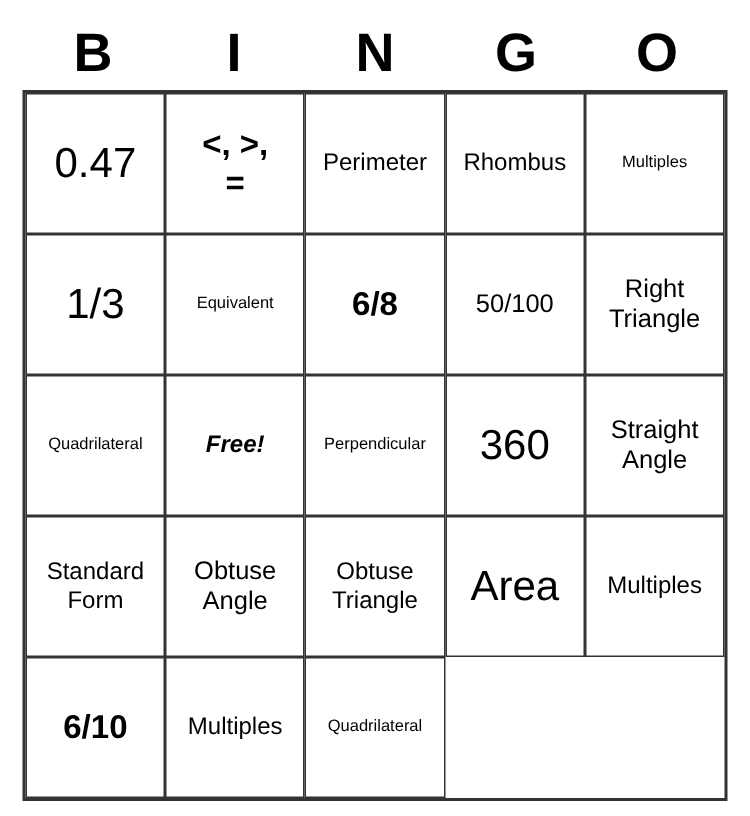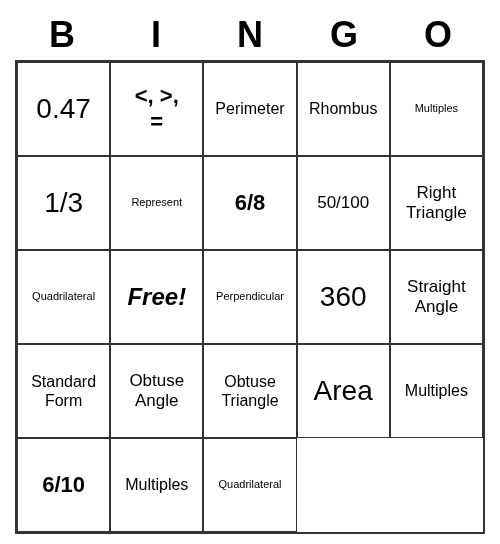--- a/index.html
+++ b/index.html
@@ -45,21 +45,21 @@
       font-family: Arial, sans-serif;
     }
     .cell-text {
       line-height: 1.2;
     }
     .size-xl { font-size: 28px; font-weight: normal; }
     .size-lg { font-size: 22px; font-weight: bold; }
     .size-md { font-size: 17px; }
     .size-sm { font-size: 16px; }
     .size-xs { font-size: 11px; }
-    .free-cell { font-size: 24px; font-weight: bold; font-style: italic; }
+    .free-cell { font-size: 16px; font-weight: bold; font-style: italic; }
   </style>
 </head>
 <body>
 
 <div class="bingo-header">
 <div class="bingo-header-cell">B</div>
     <div class="bingo-header-cell">I</div>
     <div class="bingo-header-cell">N</div>
     <div class="bingo-header-cell">G</div>
     <div class="bingo-header-cell">O</div>
@@ -77,21 +77,21 @@
     <div class="bingo-cell">
       <span class="cell-text size-sm">Rhombus</span>
     </div>
     <div class="bingo-cell">
       <span class="cell-text size-xs">Multiples</span>
     </div>
     <div class="bingo-cell">
       <span class="cell-text size-xl">1/3</span>
     </div>
     <div class="bingo-cell">
-      <span class="cell-text size-xs">Represent</span>
+      <span class="cell-text size-xs">Equivalent</span>
     </div>
     <div class="bingo-cell">
       <span class="cell-text size-lg">6/8</span>
     </div>
     <div class="bingo-cell">
       <span class="cell-text size-md">50/100</span>
     </div>
     <div class="bingo-cell">
       <span class="cell-text size-md">Right<br>Triangle</span>
     </div>

